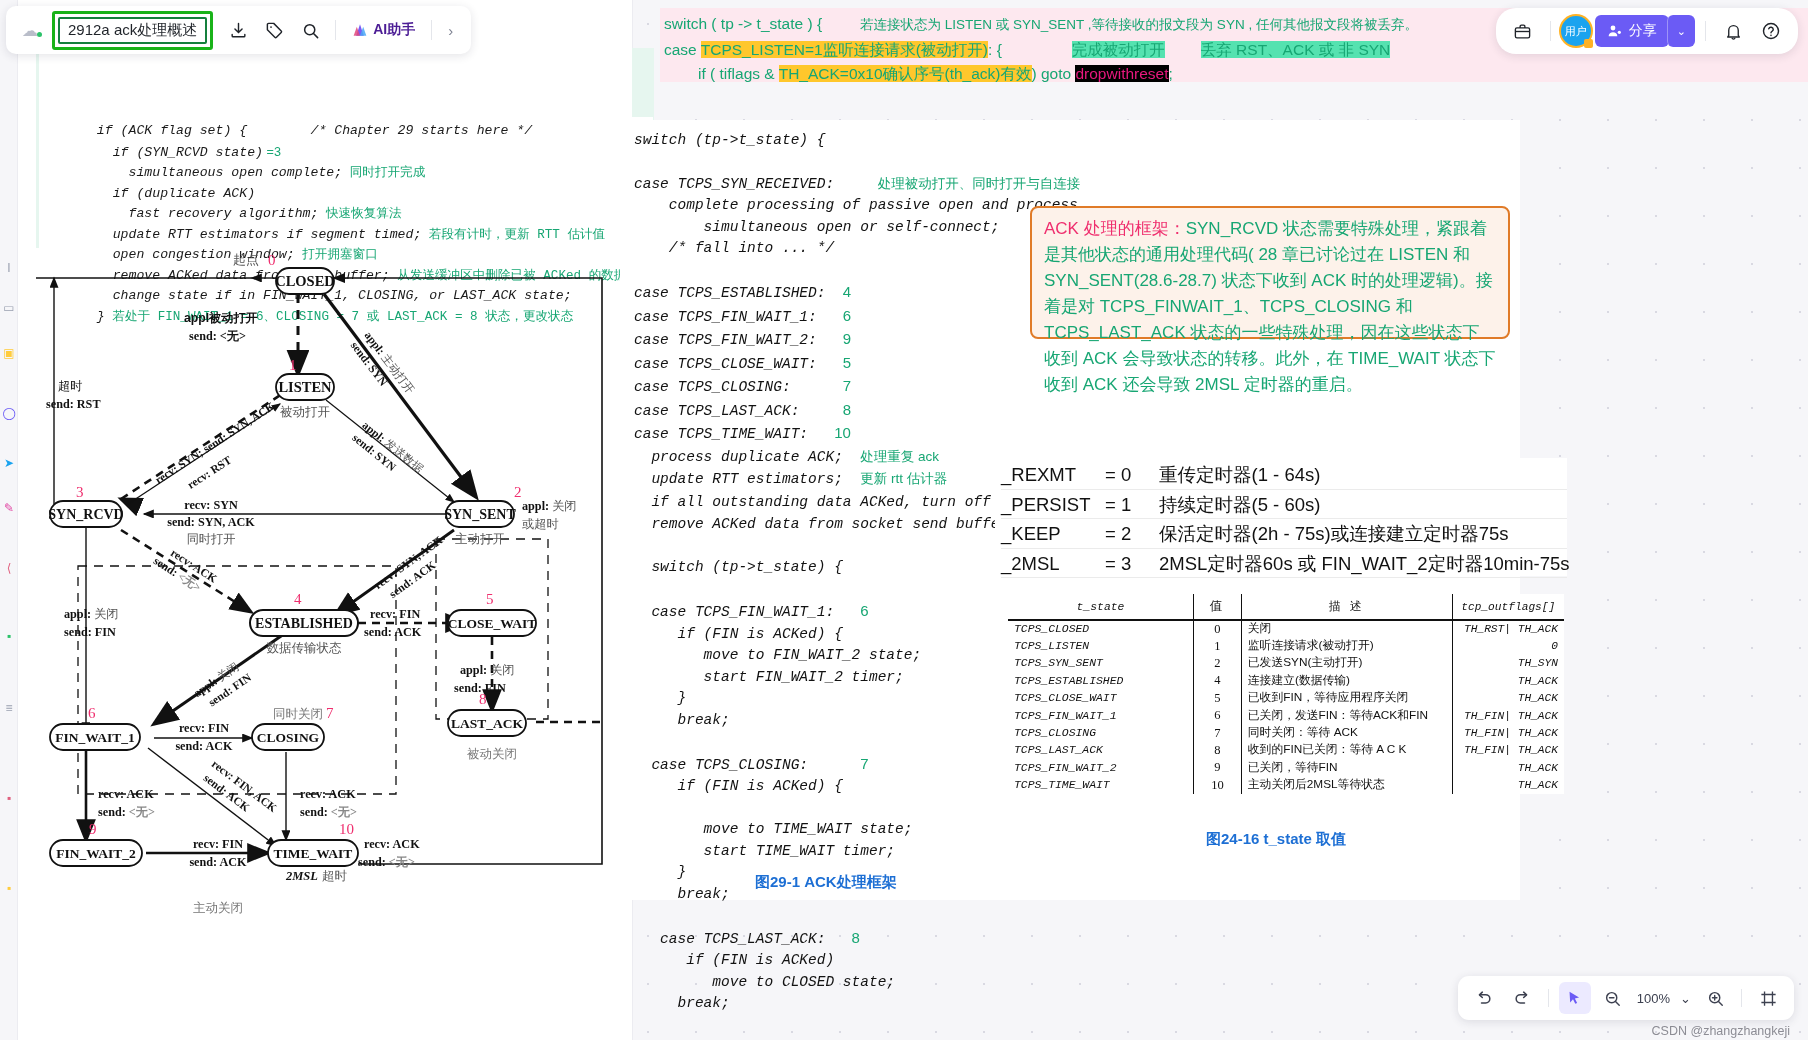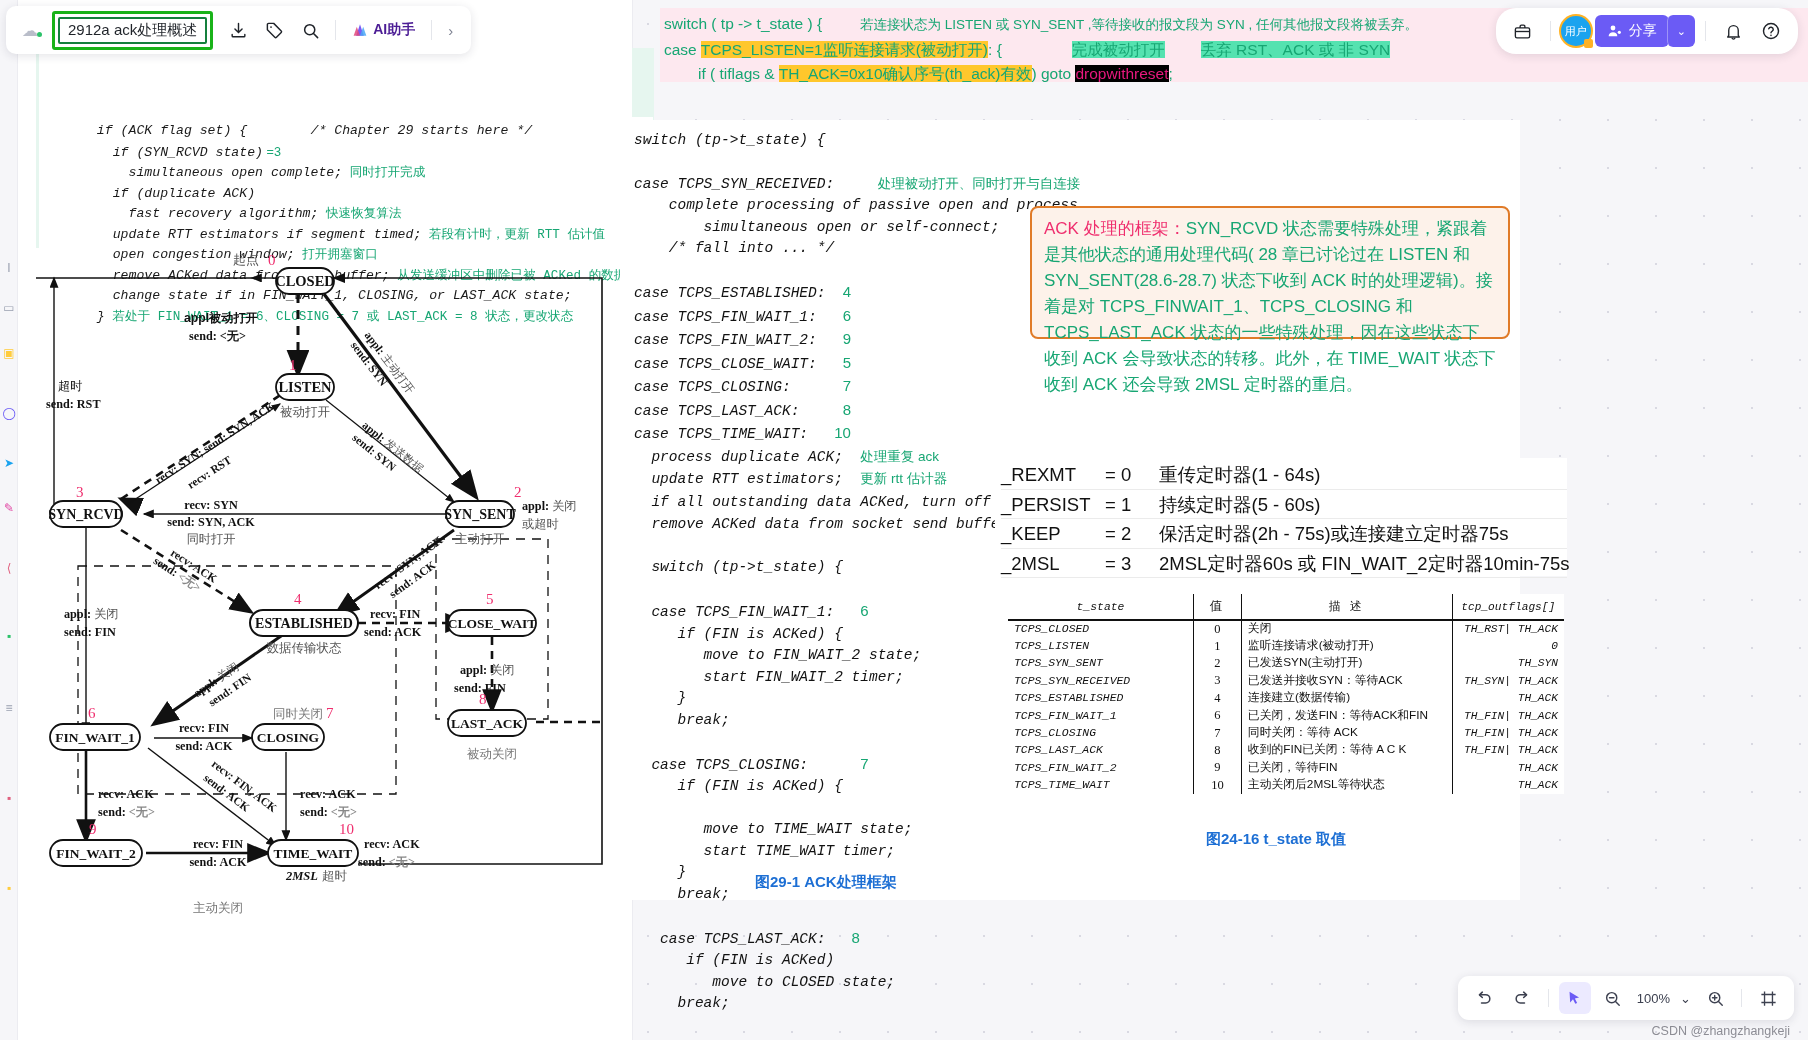--- a/index.html
+++ b/index.html
@@ -491,29 +491,29 @@
           <td class="c-desc vline">监听连接请求(被动打开)</td>
           <td class="c-flags vline">0</td>
         </tr>
         <tr>
           <td class="c-name">TCPS_SYN_SENT</td>
           <td class="c-val vline">2</td>
           <td class="c-desc vline">已发送SYN(主动打开)</td>
           <td class="c-flags vline">TH_SYN</td>
         </tr>
         <tr>
-          <td class="c-name">TCPS_SYN_RECEIVED</td>
-          <td class="c-val vline">3</td>
-          <td class="c-desc vline">已发送并接收SYN：等待ACK</td>
-          <td class="c-flags vline">TH_SYN| TH_ACK</td>
-        </tr>
-        <tr>
           <td class="c-name">TCPS_ESTABLISHED</td>
           <td class="c-val vline">4</td>
           <td class="c-desc vline">连接建立(数据传输)</td>
+          <td class="c-flags vline">TH_ACK</td>
+        </tr>
+        <tr>
+          <td class="c-name">TCPS_CLOSE_WAIT</td>
+          <td class="c-val vline">5</td>
+          <td class="c-desc vline">已收到FIN，等待应用程序关闭</td>
           <td class="c-flags vline">TH_ACK</td>
         </tr>
         <tr>
           <td class="c-name">TCPS_FIN_WAIT_1</td>
           <td class="c-val vline">6</td>
           <td class="c-desc vline">已关闭，发送FIN：等待ACK和FIN</td>
           <td class="c-flags vline">TH_FIN| TH_ACK</td>
         </tr>
         <tr>
           <td class="c-name">TCPS_CLOSING</td>

